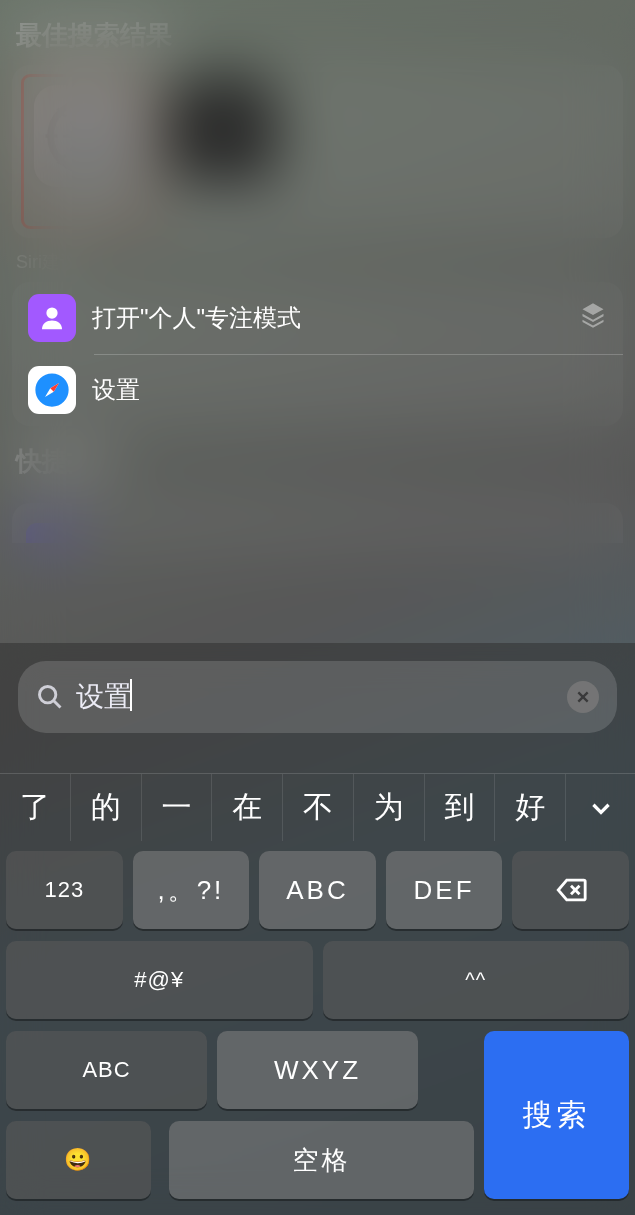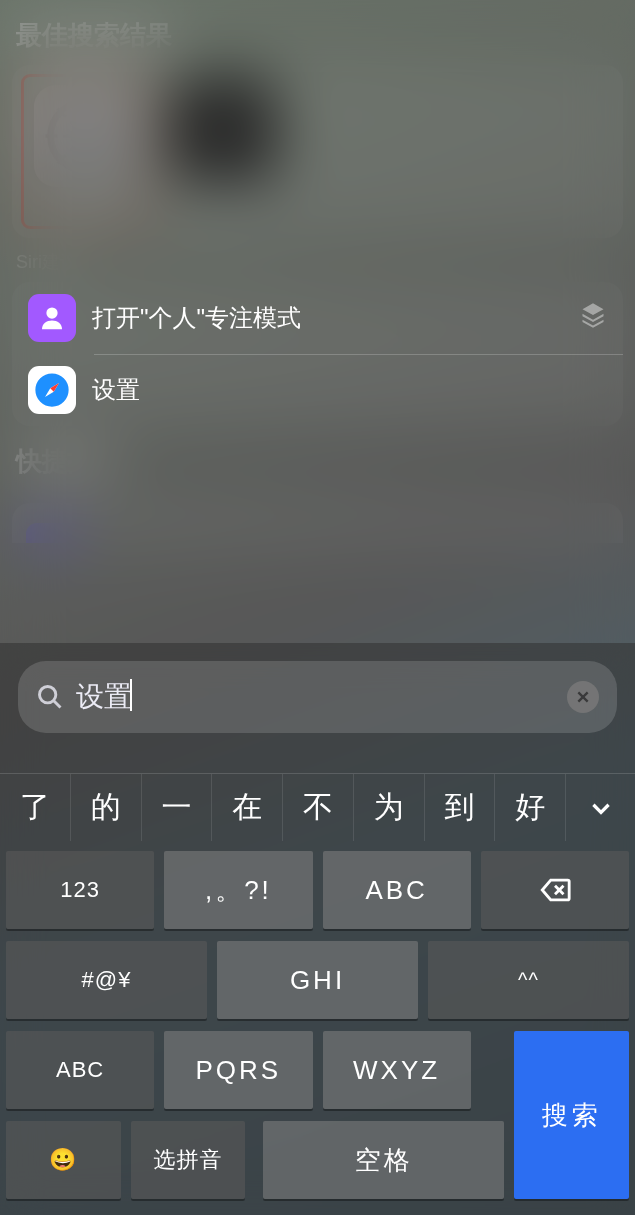--- a/index.html
+++ b/index.html
@@ -112,32 +112,32 @@
     .cand.expand { flex:0 0 70px; }
 
     .keyboard {
       padding: 10px 6px 16px;
       display:flex; flex-direction:column; gap:12px;
     }
     .krow { display:flex; gap:10px; }
     .key {
       flex:1;
       background: rgba(130,130,130,0.55);
-      border-radius:2px;
+      border-radius:10px;
       height:78px;
       display:flex; align-items:center; justify-content:center;
       font-size:26px;
       color:#fff;
       box-shadow: 0 2px 0 rgba(0,0,0,0.35);
       cursor:pointer;
       user-select:none;
       letter-spacing:3px;
     }
     .key.fn { background: rgba(90,90,90,0.6); font-size:22px; letter-spacing:1px; }
-    .key.search-key { background:#2c6ef2; font-size:26px; letter-spacing:4px; }
+    .key.search-key { background:#2c6ef2; font-size:30px; letter-spacing:4px; }
     .key.double { flex:2.1;margin-left:8px; }
     .krow.last .search-key { height:168px; margin-top:-90px; }
     .emoji-key { font-size:30px; }
   </style>
 </head>
 <body>
 
 <div class="blur-bg"></div>
 
 <div>
@@ -255,39 +255,37 @@
           <polyline points="5,9 12,16 19,9"></polyline>
         </svg>
     </div>
   </div>
 
   <div class="keyboard">
     <div class="krow">
       <div class="key fn">123</div>
       <div class="key">,。?!</div>
       <div class="key">ABC</div>
+      <div class="key">DEF</div>
       <div class="key fn">
         <svg width="34" height="34" viewBox="0 0 24 24" fill="none" stroke="#fff" stroke-width="2">
           <path d="M21 5H9l-6 7 6 7h12a1 1 0 001-1V6a1 1 0 00-1-1z"></path>
           <line x1="12" y1="9" x2="18" y2="15"></line>
             <line x1="18" y1="9" x2="12" y2="15"></line>
         </svg>
       </div>
     </div>
     <div class="krow">
       <div class="key fn">#@¥</div>
-      <div class="key">GHI</div>
       <div class="key fn" style="font-size:20px;">^^</div>
     </div>
     <div class="krow">
       <div class="key fn">ABC</div>
-      <div class="key">PQRS</div>
       <div class="key">WXYZ</div>
       <div class="key search-key" style="visibility:hidden;"></div>
     </div>
     <div class="krow last">
       <div class="key fn emoji-key">😀</div>
-      <div class="key fn">选拼音</div>
       <div class="key double">空格</div>
       <div class="key search-key">搜索</div>
     </div>
   </div>
 </div>
 
 </body></html>

